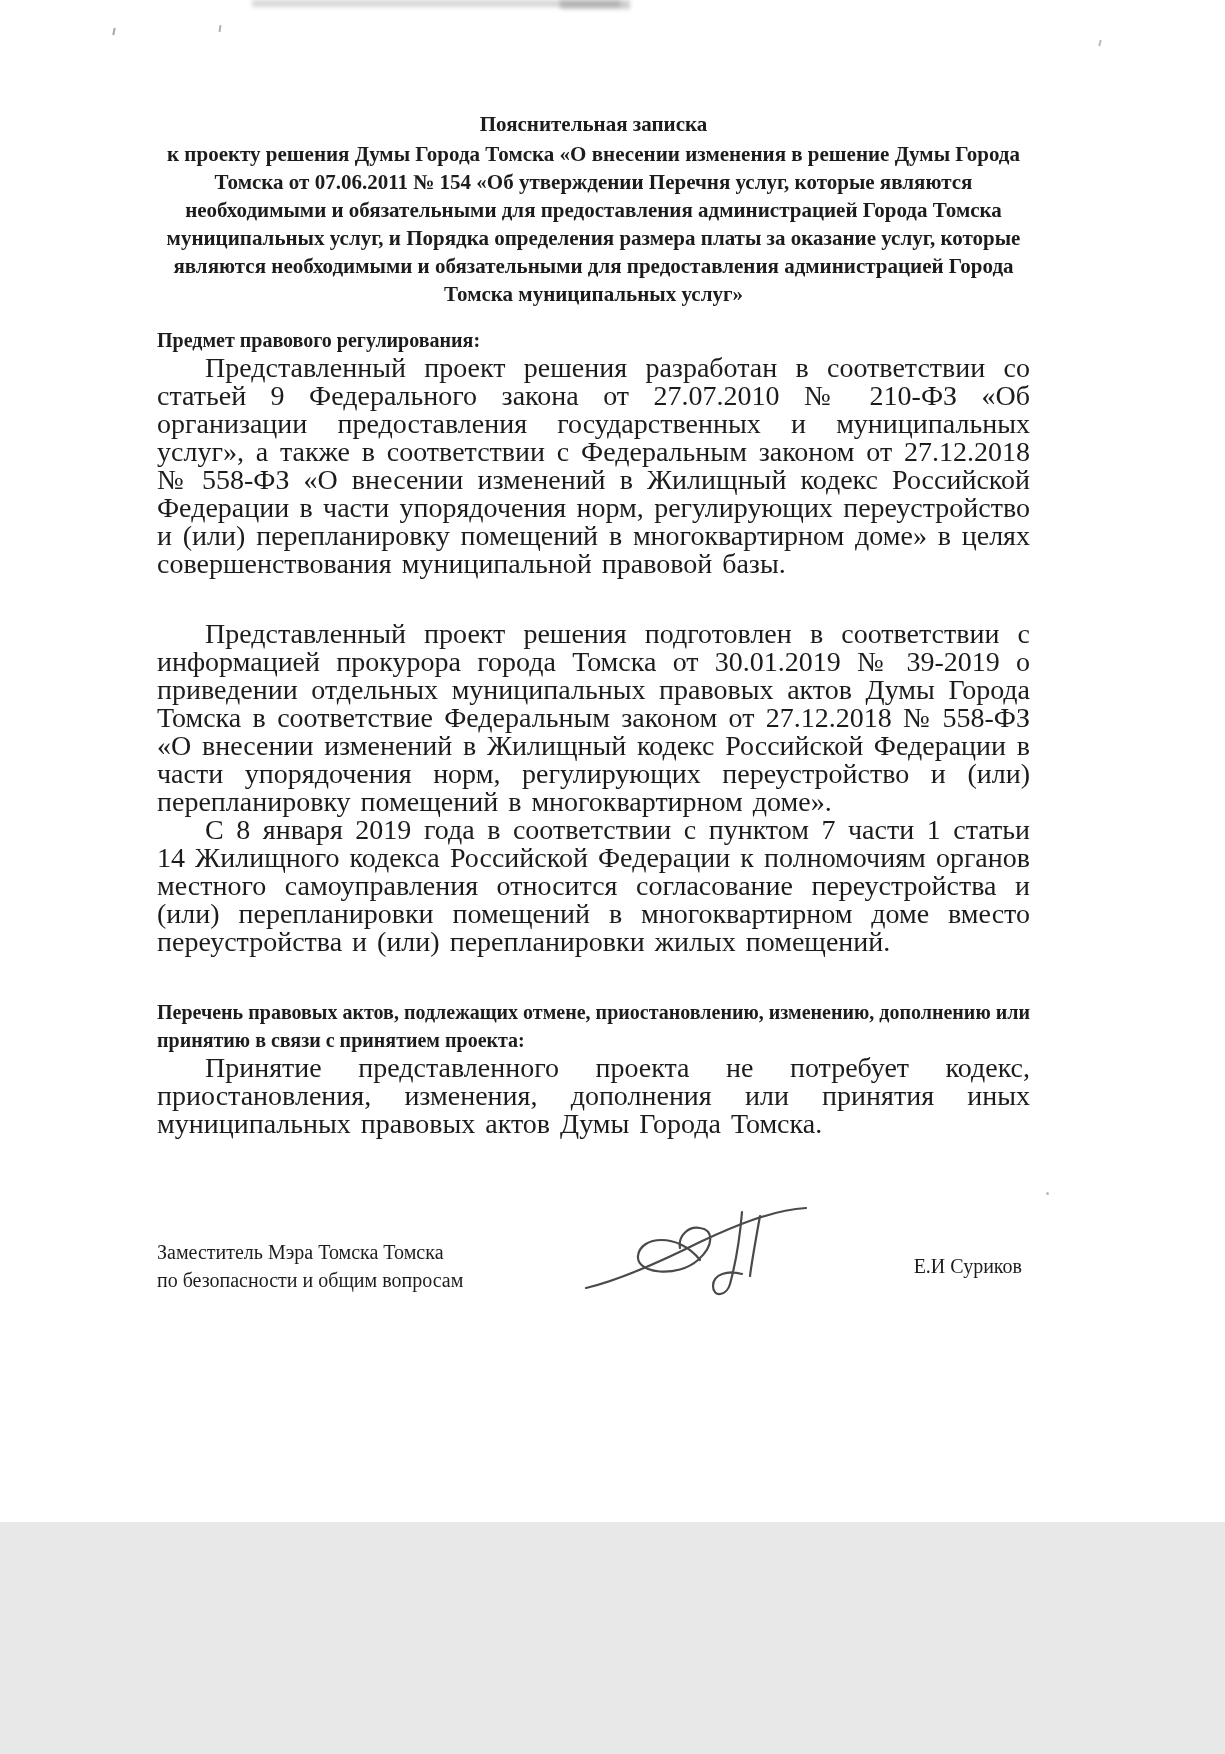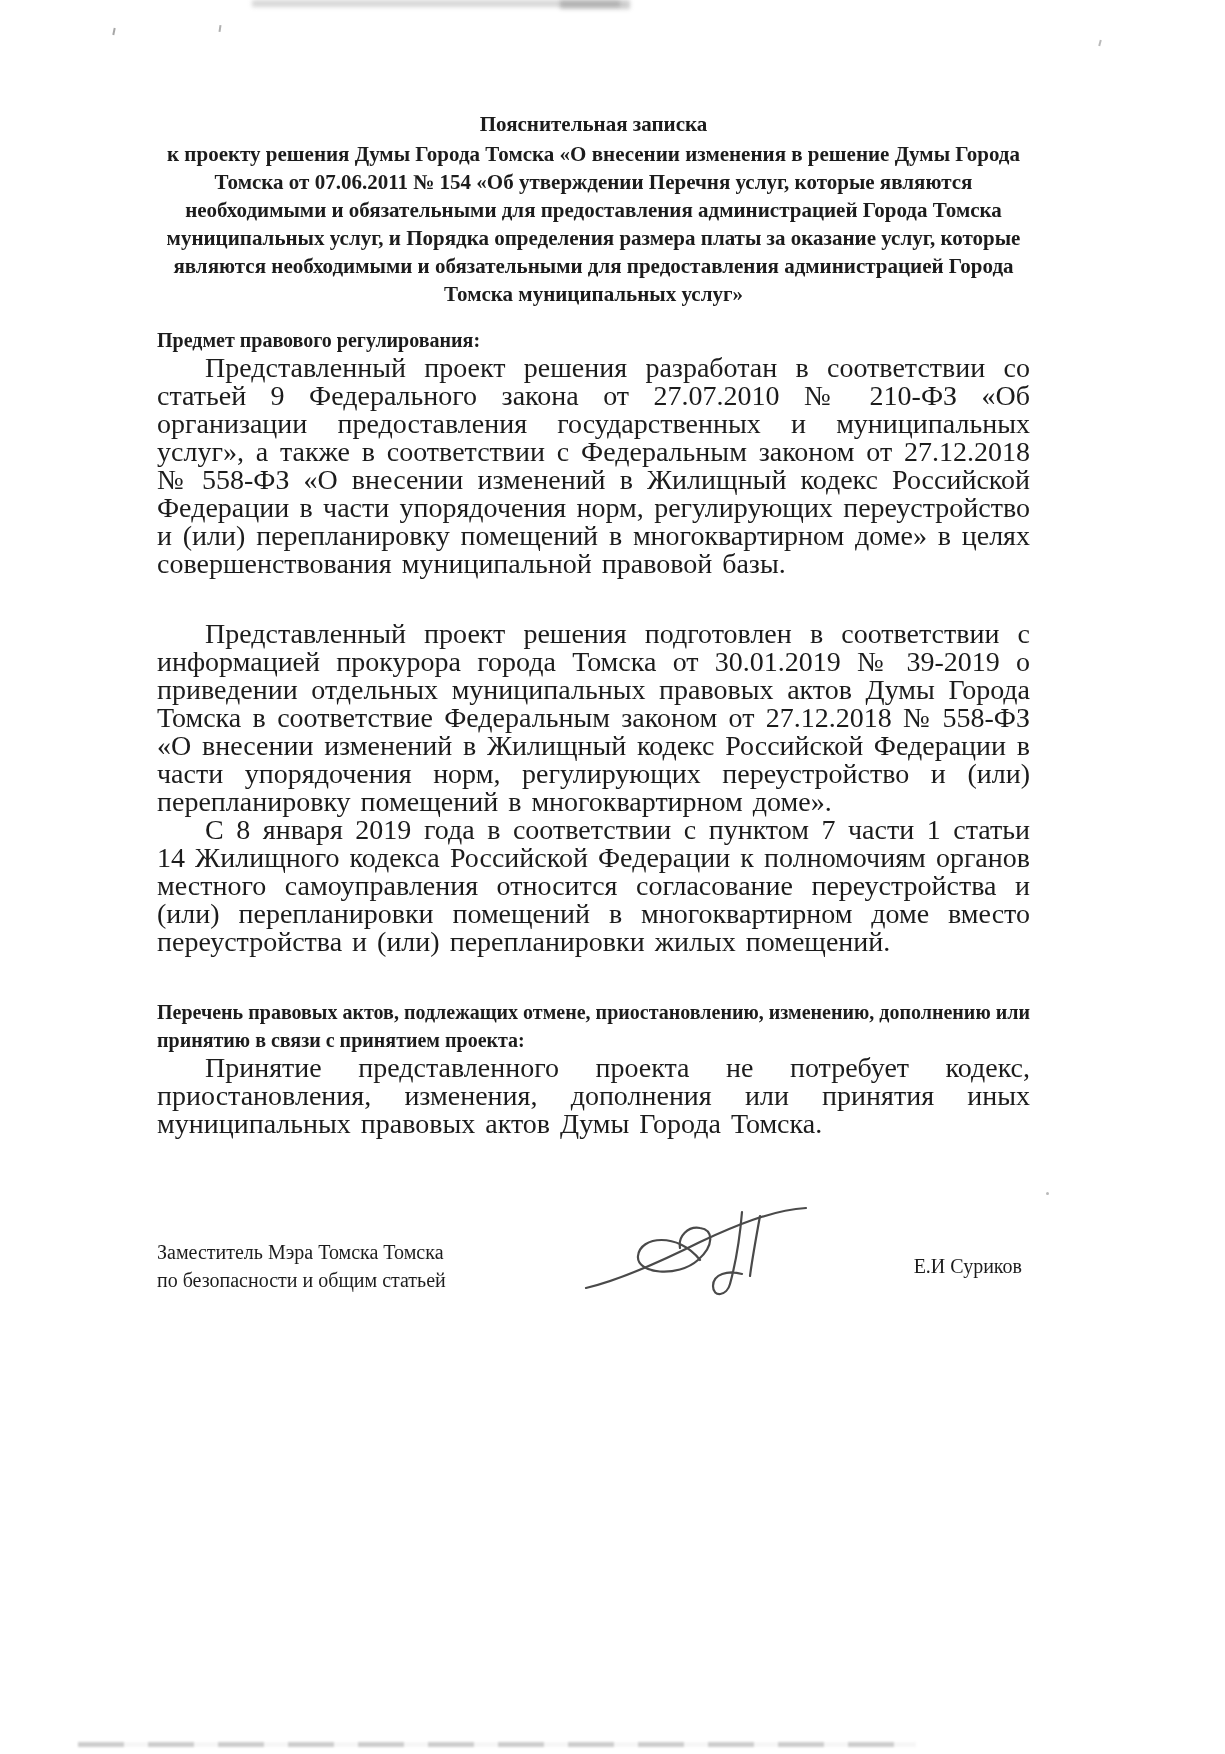--- a/index.html
+++ b/index.html
@@ -1,18 +1,18 @@
 <!DOCTYPE html>
 <html lang="ru"><head>
 <meta charset="utf-8">
 <style>
   html,body{margin:0;padding:0;background:#e8e8e8;}
   .page{
     position:relative;
-    width:1225px;height:1754px;
+    width:1225px;height:1522px;
     margin:0 auto;
     background:#ffffff;
     overflow:hidden;
     font-family:"Liberation Serif","DejaVu Serif",serif;
     color:#1c1c1c;
   }
   .content{
     position:absolute;
     left:157px;top:110px;
     width:873px;
@@ -120,21 +120,21 @@
     <div class="section-gap"></div>
 
     <div class="section">
       <h2 class="sec-heading">Перечень правовых актов, подлежащих отмене, приостановлению, изменению, дополнению или принятию в связи с принятием проекта:</h2>
       <p class="body-par">Принятие представленного проекта не потребует кодекс, приостановления, изменения, дополнения или принятия иных муниципальных правовых актов Думы Города Томска.</p>
     </div>
 
     <div class="sig-row">
       <div class="sig-position">
         <span>Заместитель Мэра Томска Томска</span><br>
-        <span>по безопасности и общим статьей</span>
+        <span>по безопасности и общим вопросам</span>
       </div>
 
       <div class="sig-scribble">
         <svg width="230" height="104" viewBox="0 0 230 104" fill="none" xmlns="http://www.w3.org/2000/svg">
           <g stroke="#4a4a4a" stroke-width="2.2" stroke-linecap="round" fill="none">
             <path d="M4 86 C 38 78, 78 60, 118 40 C 152 24, 190 8, 224 6"></path>
             <path d="M118 58 C 96 30, 58 34, 56 54 C 54 72, 96 76, 116 58 C 132 44, 132 28, 118 26 C 106 24, 96 34, 98 46"></path>
             <path d="M160 10 C 158 34, 154 60, 148 82 C 145 94, 131 96, 131 84 C 131 72, 146 68, 160 72"></path>
             <path d="M178 14 C 174 36, 170 58, 168 74"></path>
           </g>

